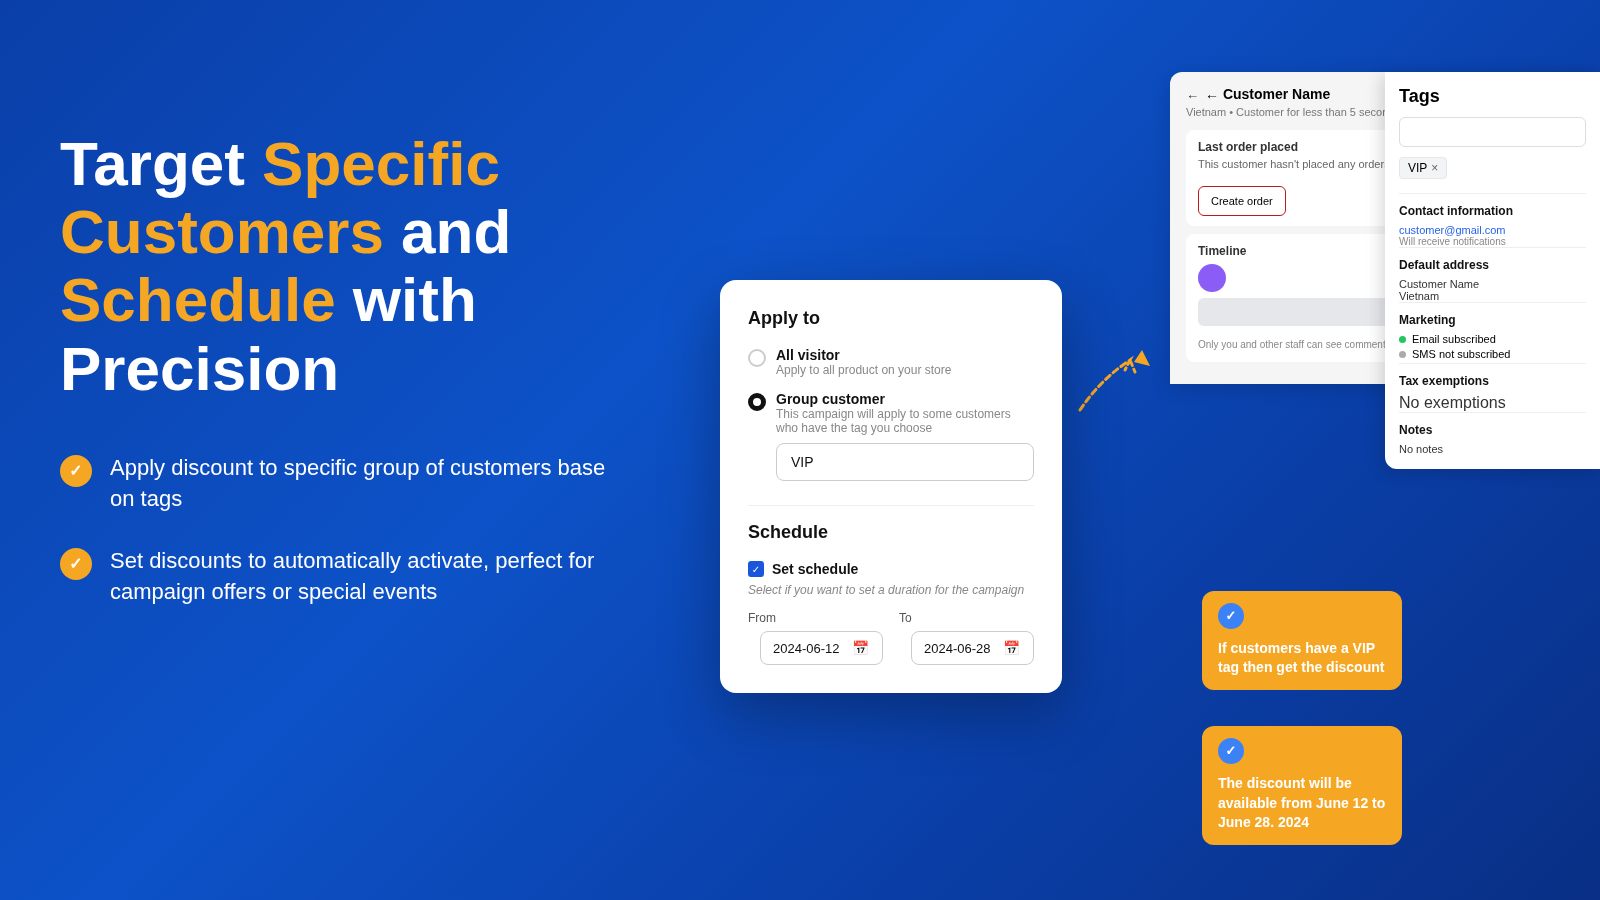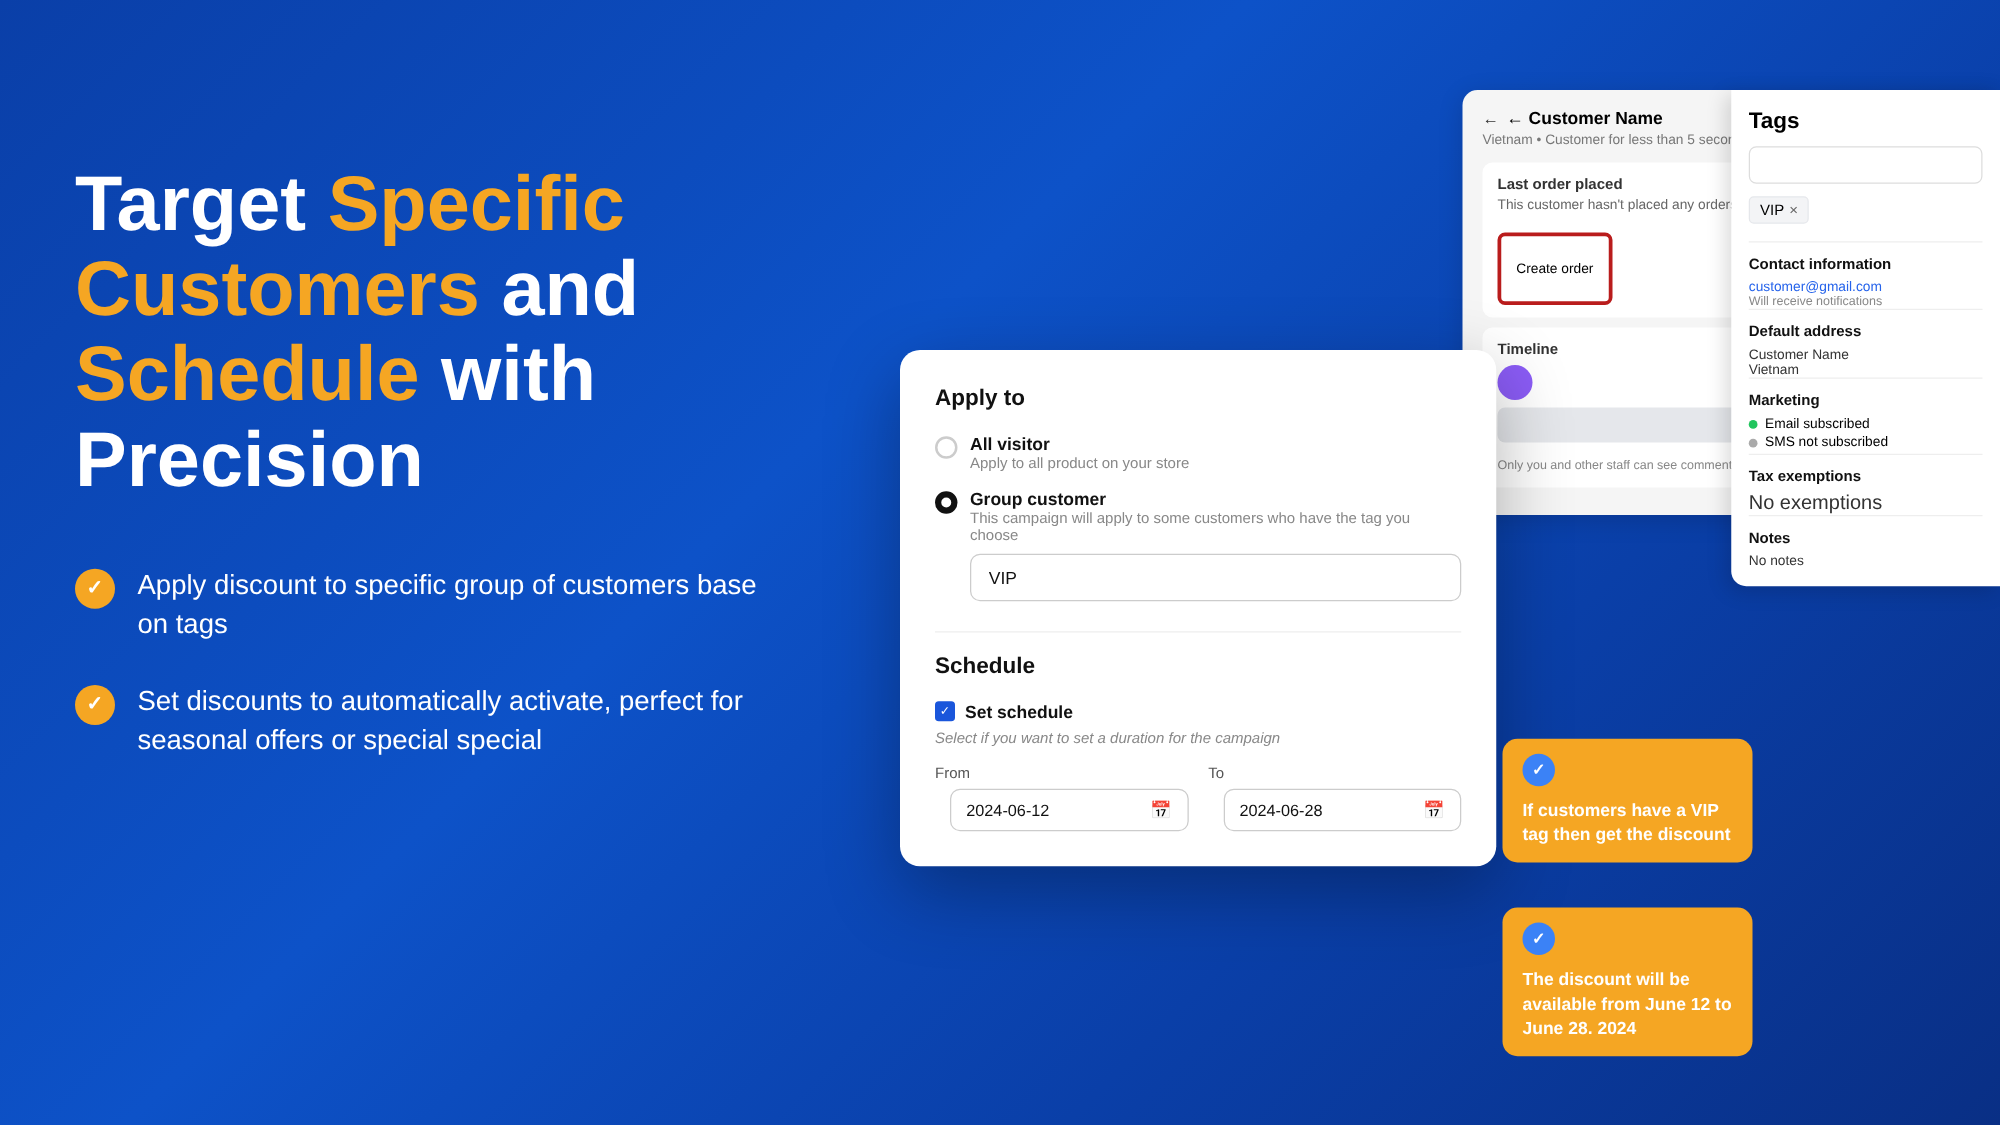--- a/index.html
+++ b/index.html
@@ -65,35 +65,35 @@
 
     .bullet-check::after {
       content: '✓';
       color: white;
       font-size: 16px;
       font-weight: bold;
     }
 
     .crm-button {
       background: white;
-      border: 3px solid #b91c1c;
+      border: 1px solid #b91c1c;
       border-radius: 6px;
-      padding: 20px 12px;
+      padding: 8px 12px;
       font-size: 11px;
       cursor: pointer;
       margin-top: 8px;
       display: inline-block;
     }
 
     
     .modal-card {
       position: absolute;
       left: 720px;
       top: 280px;
-      width: 477px;
+      width: 342px;
       background: white;
       border-radius: 16px;
       padding: 28px;
       box-shadow: 0 20px 60px rgba(0,0,0,0.3);
       z-index: 10;
     }
 
     .section-title {
       font-size: 18px;
       font-weight: 700;
@@ -417,21 +417,21 @@
     <span>Target </span><span class="highlight">Specific Customers</span><span> and </span><span class="highlight">Schedule</span><span> with Precision</span>
   </h1>
 
   <ul class="bullet-points">
     <li class="bullet-item">
       <div class="bullet-check"></div>
       <span>Apply discount to specific group of customers base on tags</span>
     </li>
     <li class="bullet-item">
       <div class="bullet-check"></div>
-      <span>Set discounts to automatically activate, perfect for seasonal offers or special special</span>
+      <span>Set discounts to automatically activate, perfect for campaign offers or special events</span>
     </li>
   </ul>
 </div>
 
 <div class="crm-bg-window">
   <div class="crm-bg-inner">
     <div class="crm-bg-header">
       <span style="font-size:13px; color:#333;">←</span>
       <span style="font-size:14px; font-weight:600;">← Customer Name</span>
     </div>

